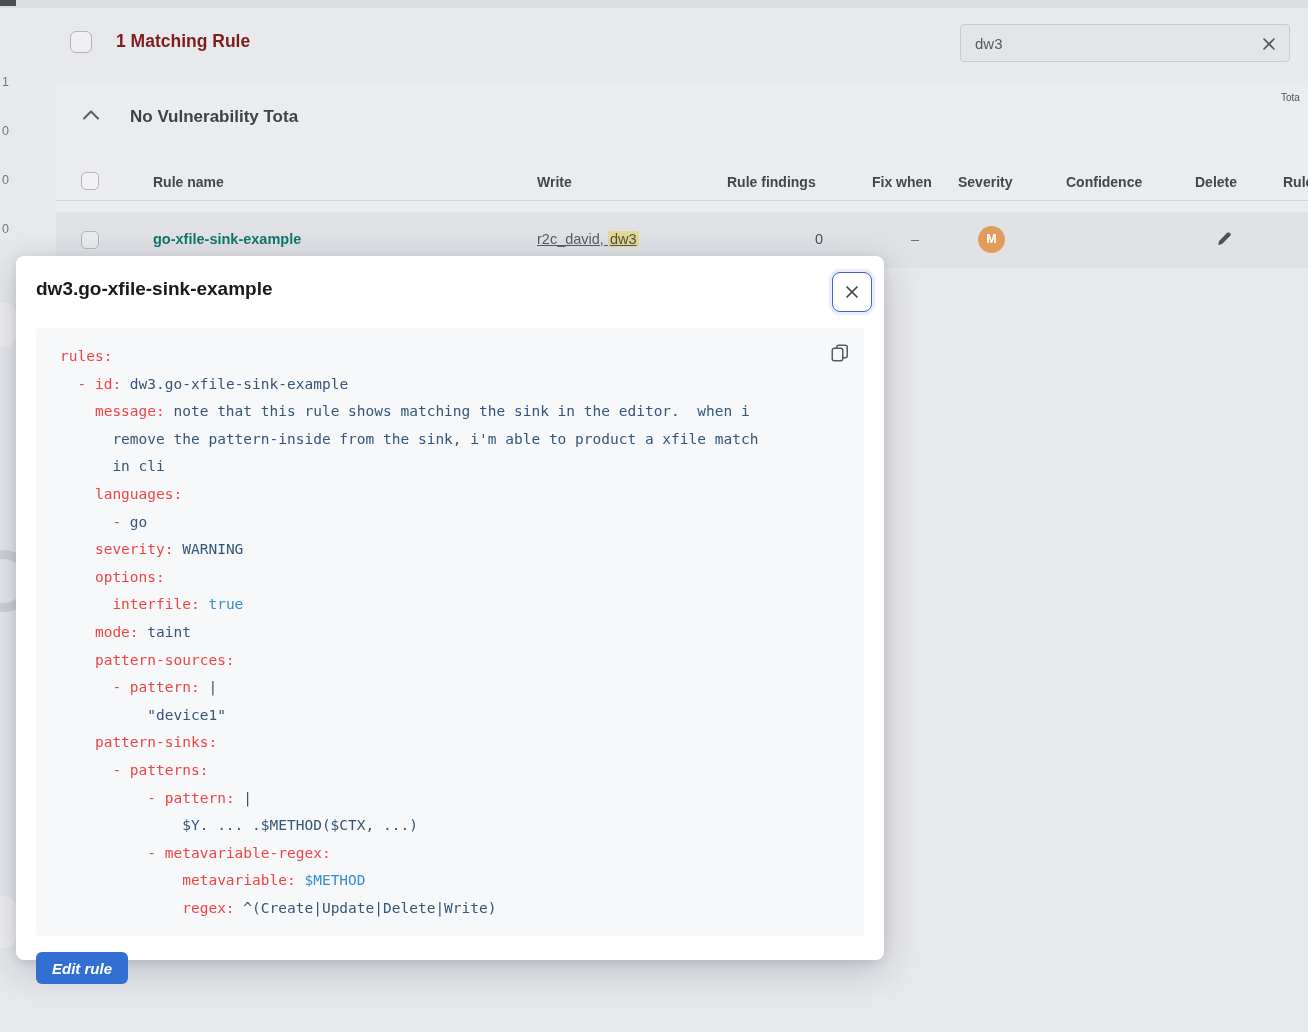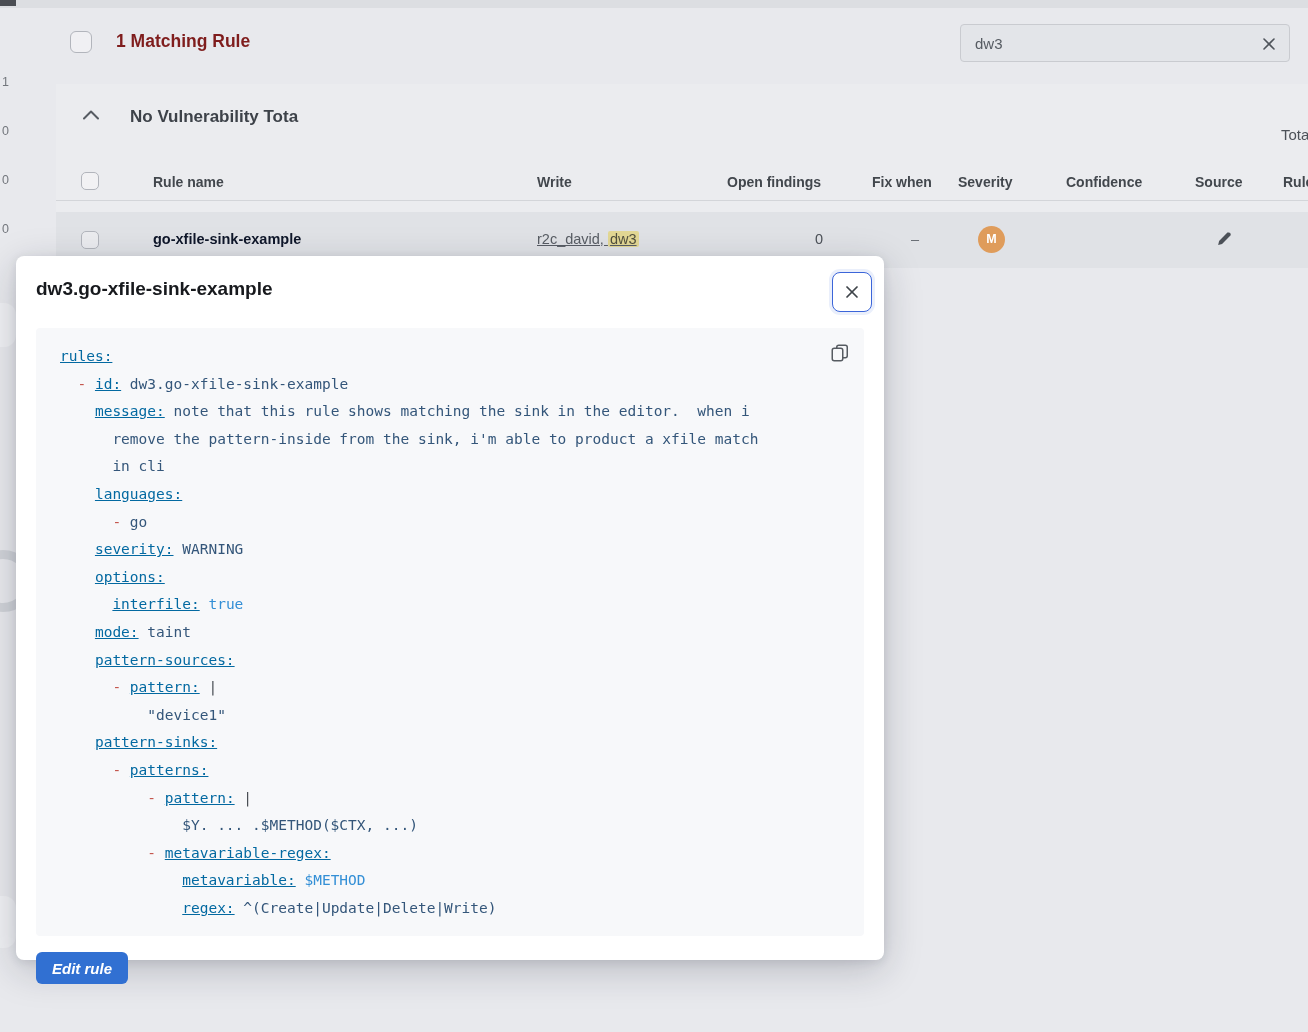--- a/index.html
+++ b/index.html
@@ -21,28 +21,28 @@
   .search{position:absolute;left:960px;top:24px;width:330px;height:38px;background:#e3e5e9;
           border:1px solid #c9cbd0;border-radius:4px;box-sizing:border-box;}
   .search-input{position:absolute;left:0;top:0;width:100%;height:100%;border:none;outline:none;
           background:transparent;padding:0 40px 0 14px;font-size:15px;color:#565b62;
           font-family:"Liberation Sans",sans-serif;box-sizing:border-box;}
   .search-clear{position:absolute;right:12px;top:11px;cursor:pointer;}
 
   .panel{position:absolute;left:56px;top:84px;width:1252px;height:184px;background:#ebecef;}
   .chevron{position:absolute;left:83px;top:110px;cursor:pointer;}
   .group-title{position:absolute;left:130px;top:107px;font-size:17px;font-weight:600;color:#3d4249;}
-  .total-label{position:absolute;left:1281px;top:126px;font-size:15px;color:#4c5158;white-space:nowrap;}
+  .total-label{position:absolute;left:1281px;top:92px;font-size:10px;color:#4c5158;white-space:nowrap;}
   .thead-line{position:absolute;left:56px;top:200px;width:1252px;height:1px;background:#d3d5d9;}
   .th{position:absolute;top:174px;font-size:14px;font-weight:700;color:#42474d;white-space:nowrap;}
   .th-check{position:absolute;left:81px;top:172px;width:18px;height:18px;cursor:pointer;}
 
   .row{position:absolute;left:56px;top:212px;width:1252px;height:56px;background:#e0e2e6;}
   .row-check{position:absolute;left:25px;top:19px;width:18px;height:18px;cursor:pointer;}
-  .rule-link{position:absolute;left:97px;top:19px;font-size:14.5px;font-weight:600;color:#0f172a;
+  .rule-link{position:absolute;left:97px;top:19px;font-size:14.5px;font-weight:600;color:#0f766e;
              text-decoration:none;cursor:pointer;}
   .labels-cell{position:absolute;left:481px;top:19px;font-size:14.5px;color:#585d64;text-decoration:underline;}
   .hl{background:#e3d894;color:#504f3d;padding:0 2px;border-radius:2px;}
   .num-cell{position:absolute;top:19px;font-size:14.5px;color:#4c5158;}
   .cell-open{left:759px;}
   .cell-fix{left:855px;color:#6a6f76;}
   .sev-badge{position:absolute;left:922px;top:14px;width:27px;height:27px;border-radius:50%;
              background:#df9c5b;color:#fff;font-size:12.5px;font-weight:700;text-align:center;line-height:27px;}
   .src-icon{position:absolute;left:1160px;top:19px;cursor:pointer;}
 
@@ -50,21 +50,21 @@
   .modal{position:absolute;left:16px;top:256px;width:868px;height:704px;background:#ffffff;border-radius:8px;
          box-shadow:0 10px 38px rgba(22,28,45,0.22),0 2px 10px rgba(22,28,45,0.10);}
   .modal-title{position:absolute;left:20px;top:22px;font-size:19px;font-weight:700;color:#17191d;}
   .modal-close{position:absolute;left:816px;top:16px;width:40px;height:40px;background:#fff;
          border:1.6px solid #3b65d9;border-radius:8px;box-shadow:0 0 0 3px rgba(82,120,224,0.12);
          cursor:pointer;display:flex;align-items:center;justify-content:center;padding:0;}
   .code{position:absolute;left:20px;top:72px;width:828px;height:608px;background:#f7f8fa;border-radius:4px;
         padding:15px 0 0 24px;font-family:"DejaVu Sans Mono",monospace;font-size:14.5px;white-space:pre;
         overflow:hidden;box-sizing:border-box;}
   .code-line{height:27.6px;line-height:27.6px;}
-  .tk-key{color:#0369a1;text-decoration:underline;}
+  .tk-key{color:#ef4444;}
   .tk-dash{color:#c4574e;}
   .tk-val{color:#34567a;}
   .tk-blue{color:#338fd6;}
   .tk-pipe{color:#4a4f55;}
   .tk-plain{color:#34567a;}
   .copy-btn{position:absolute;left:810px;top:84px;width:28px;height:28px;background:transparent;border:none;
             cursor:pointer;padding:0;}
   .edit-btn{position:absolute;left:20px;top:696px;height:32px;padding:0 16px;background:#3170d2;border:none;
             border-radius:6px;color:#fff;font-size:15px;font-weight:600;
             font-family:"Liberation Sans",sans-serif;cursor:pointer;}
@@ -99,25 +99,25 @@
 <svg class="chevron" width="16" height="10" viewBox="0 0 16 10">
   <polyline points="1,8.5 8,1.5 15,8.5" fill="none" stroke="#565b62" stroke-width="2" stroke-linecap="round" stroke-linejoin="round"></polyline>
 </svg>
 <div class="group-title">No Vulnerability Tota</div>
 <div class="total-label">Tota</div>
 
 <div class="thead-line"></div>
 <div class="cb th-check"></div>
 <div class="th" style="left:153px">Rule name</div>
 <div class="th" style="left:537px">Write</div>
-<div class="th" style="left:727px">Open findings</div>
+<div class="th" style="left:727px">Rule findings</div>
 <div class="th" style="left:872px">Fix when</div>
 <div class="th" style="left:958px">Severity</div>
 <div class="th" style="left:1066px">Confidence</div>
-<div class="th" style="left:1195px">Source</div>
+<div class="th" style="left:1195px">Delete</div>
 <div class="th" style="left:1283px">Rule</div>
 
 <div class="row">
   <div class="cb row-check"></div>
   <a class="rule-link">go-xfile-sink-example</a>
   <div class="labels-cell"><span>r2c_david, </span><span class="hl" style="background: rgb(227, 216, 148);">dw3</span></div>
   <div class="num-cell cell-open">0</div>
   <div class="num-cell cell-fix">–</div>
   <div class="sev-badge" style="background: rgb(223, 156, 91);">M</div>
   <svg class="src-icon" width="16" height="16" viewBox="0 0 16 16">

